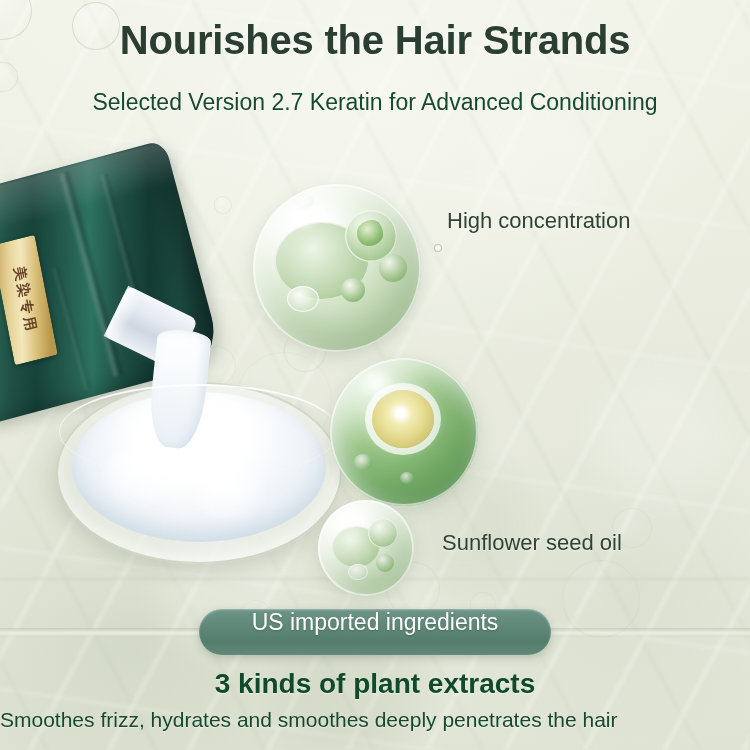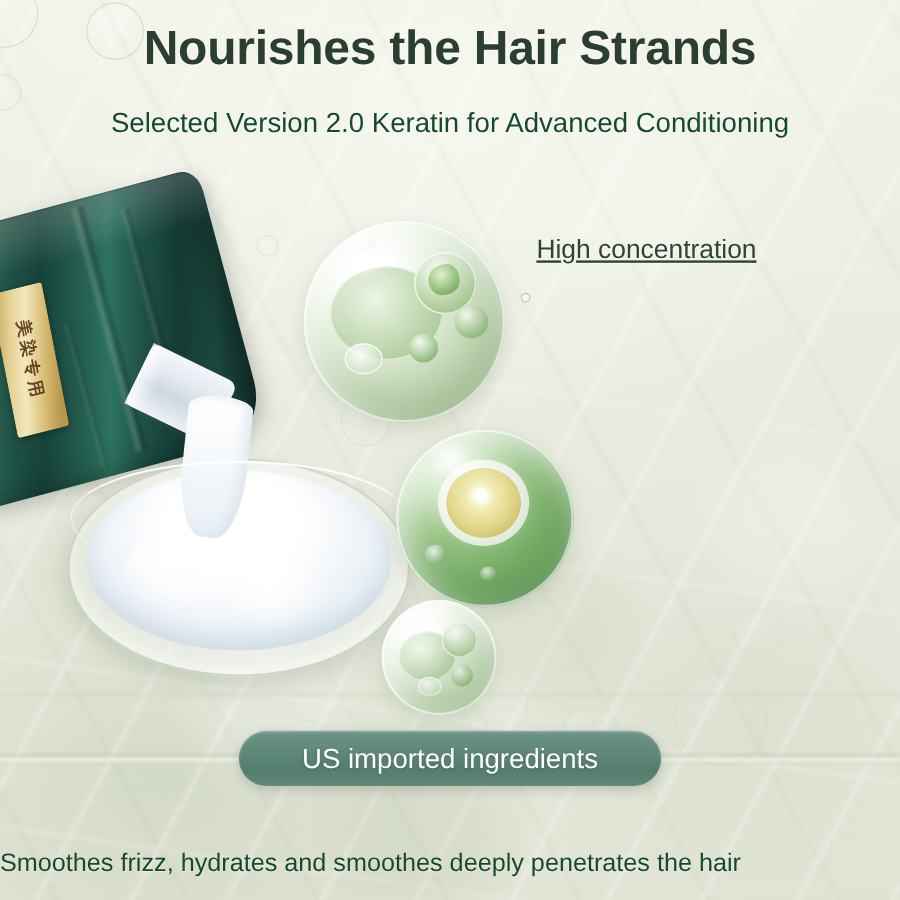--- a/index.html
+++ b/index.html
@@ -89,21 +89,21 @@
   
   .callout {
     position:absolute;
     font-size:22px;
     line-height:29px;
     color:#2f4236;
     text-shadow:0 1px 1px rgba(255,255,255,.55);
     white-space:nowrap;
   }
   .callout .l2 { display:block; }
-  #callout-1 { left:447px; top:193px;text-decoration:underline; }
+  #callout-1 { left:447px; top:206px; }
   #callout-2 { left:481px; top:373px; }
   #callout-3 { left:442px; top:528px; }
   .dot-mark {
     position:absolute; width:8px; height:8px; border-radius:50%;
     border:1.3px solid rgba(140,156,130,.5);
     background:rgba(255,255,255,.35);
   }
 
   
   #pouch {
@@ -245,21 +245,21 @@
     border-radius:60% 40% 55% 45% / 50% 55% 45% 50%;
     filter:blur(.4px);
   }
 
   #badge {
     position:absolute; left:199px; top:609px;
     width:352px; height:46px;
     border-radius:23px;
     background:linear-gradient(180deg,#6d9587 0%, #5f8879 38%, #537d6d 72%, #61897a 100%);
     box-shadow:0 3px 9px rgba(90,110,95,.30), inset 0 1px 2px rgba(255,255,255,.35);
-    display:flex; align-items:center; justify-content:center;
+    display:flex; align-items:flex-start; justify-content:center;
   }
   #badge span {
     font-size:23px; color:#ffffff; white-space:nowrap;
     text-shadow:0 1px 2px rgba(40,60,50,.3);
   }
 
   .foot-1 {
     position:absolute; left:0; right:0; top:668px;
     text-align:center; font-size:28px; font-weight:bold;
     color:#0f4a2c; white-space:nowrap;
@@ -291,21 +291,21 @@
   <div class="ring" style="left:272px;top:440px;width:60px;height:60px;opacity:.35;"></div>
   <div class="ring" style="left:386px;top:562px;width:54px;height:54px;opacity:.35;"></div>
   <div class="ring" style="left:562px;top:560px;width:78px;height:78px;opacity:.3;"></div>
   <div class="ring" style="left:612px;top:508px;width:40px;height:40px;opacity:.3;"></div>
   <div class="ring" style="left:236px;top:352px;width:96px;height:96px;opacity:.22;"></div>
   <div class="ring" style="left:196px;top:346px;width:40px;height:40px;opacity:.3;"></div>
   <div class="ring" style="left:240px;top:600px;width:32px;height:32px;opacity:.28;"></div>
   <div class="ring" style="left:470px;top:592px;width:26px;height:26px;opacity:.3;"></div>
 
   <div class="title">Nourishes the Hair Strands</div>
-  <div class="subtitle">Selected Version 2.0 Keratin  for Advanced Conditioning</div>
+  <div class="subtitle">Selected Version 2.7 Keratin  for Advanced Conditioning</div>
 
   <div id="pouch">
     <div class="pouch-body"></div>
     <div class="pouch-top-sheen"></div>
     <div class="pouch-fold" style="left:138px;top:6px;width:14px;height:210px;"></div>
     <div class="pouch-fold" style="left:178px;top:18px;width:10px;height:190px;opacity:.7;"></div>
     <div class="pouch-fold" style="left:108px;top:96px;width:8px;height:126px;opacity:.5;"></div>
     <div class="pouch-label">
       <div class="pouch-label-inner"></div>
       <div class="label-cn">美染专用</div>
@@ -352,20 +352,24 @@
     <div class="hl" style="left:14px;top:10px;width:28px;height:18px;"></div>
     <div class="shell"></div>
   </div>
 
   <div class="dot-mark" style="left:434px;top:244px;"></div>
   <div class="callout" id="callout-1">
     <span>High concentration</span>
   </div>
 
 
+  <div class="callout" id="callout-3">
+    <span>Sunflower seed oil</span>
+  </div>
 
   <div id="badge">
     <span>US imported ingredients</span>
   </div>
 
+  <div class="foot-1">3 kinds of plant extracts</div>
   <div class="foot-2">Smoothes frizz, hydrates and smoothes deeply penetrates the hair</div>
 
 </div>
 
 </body></html>

